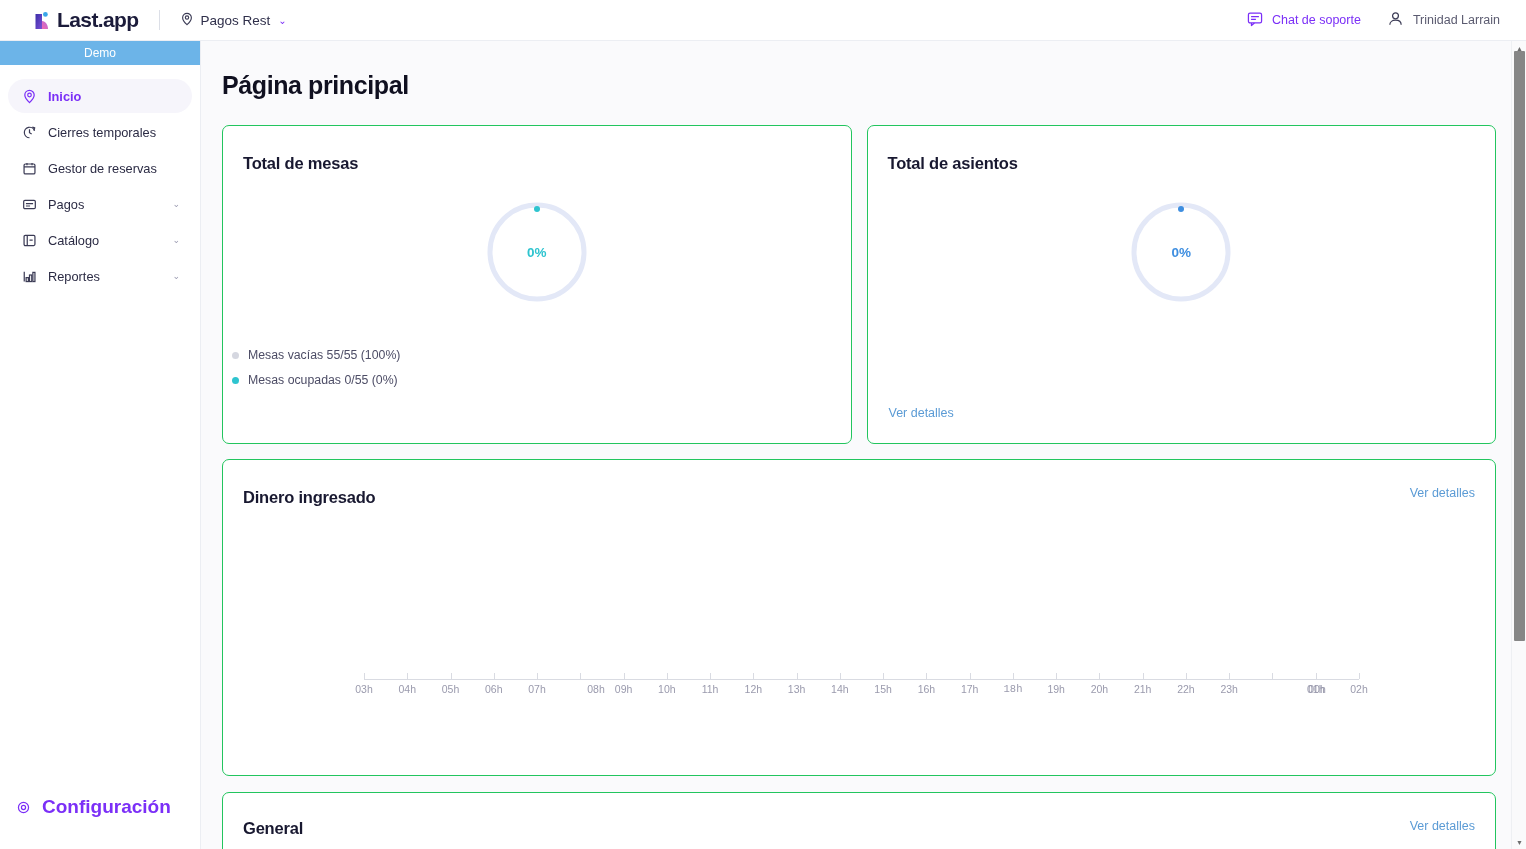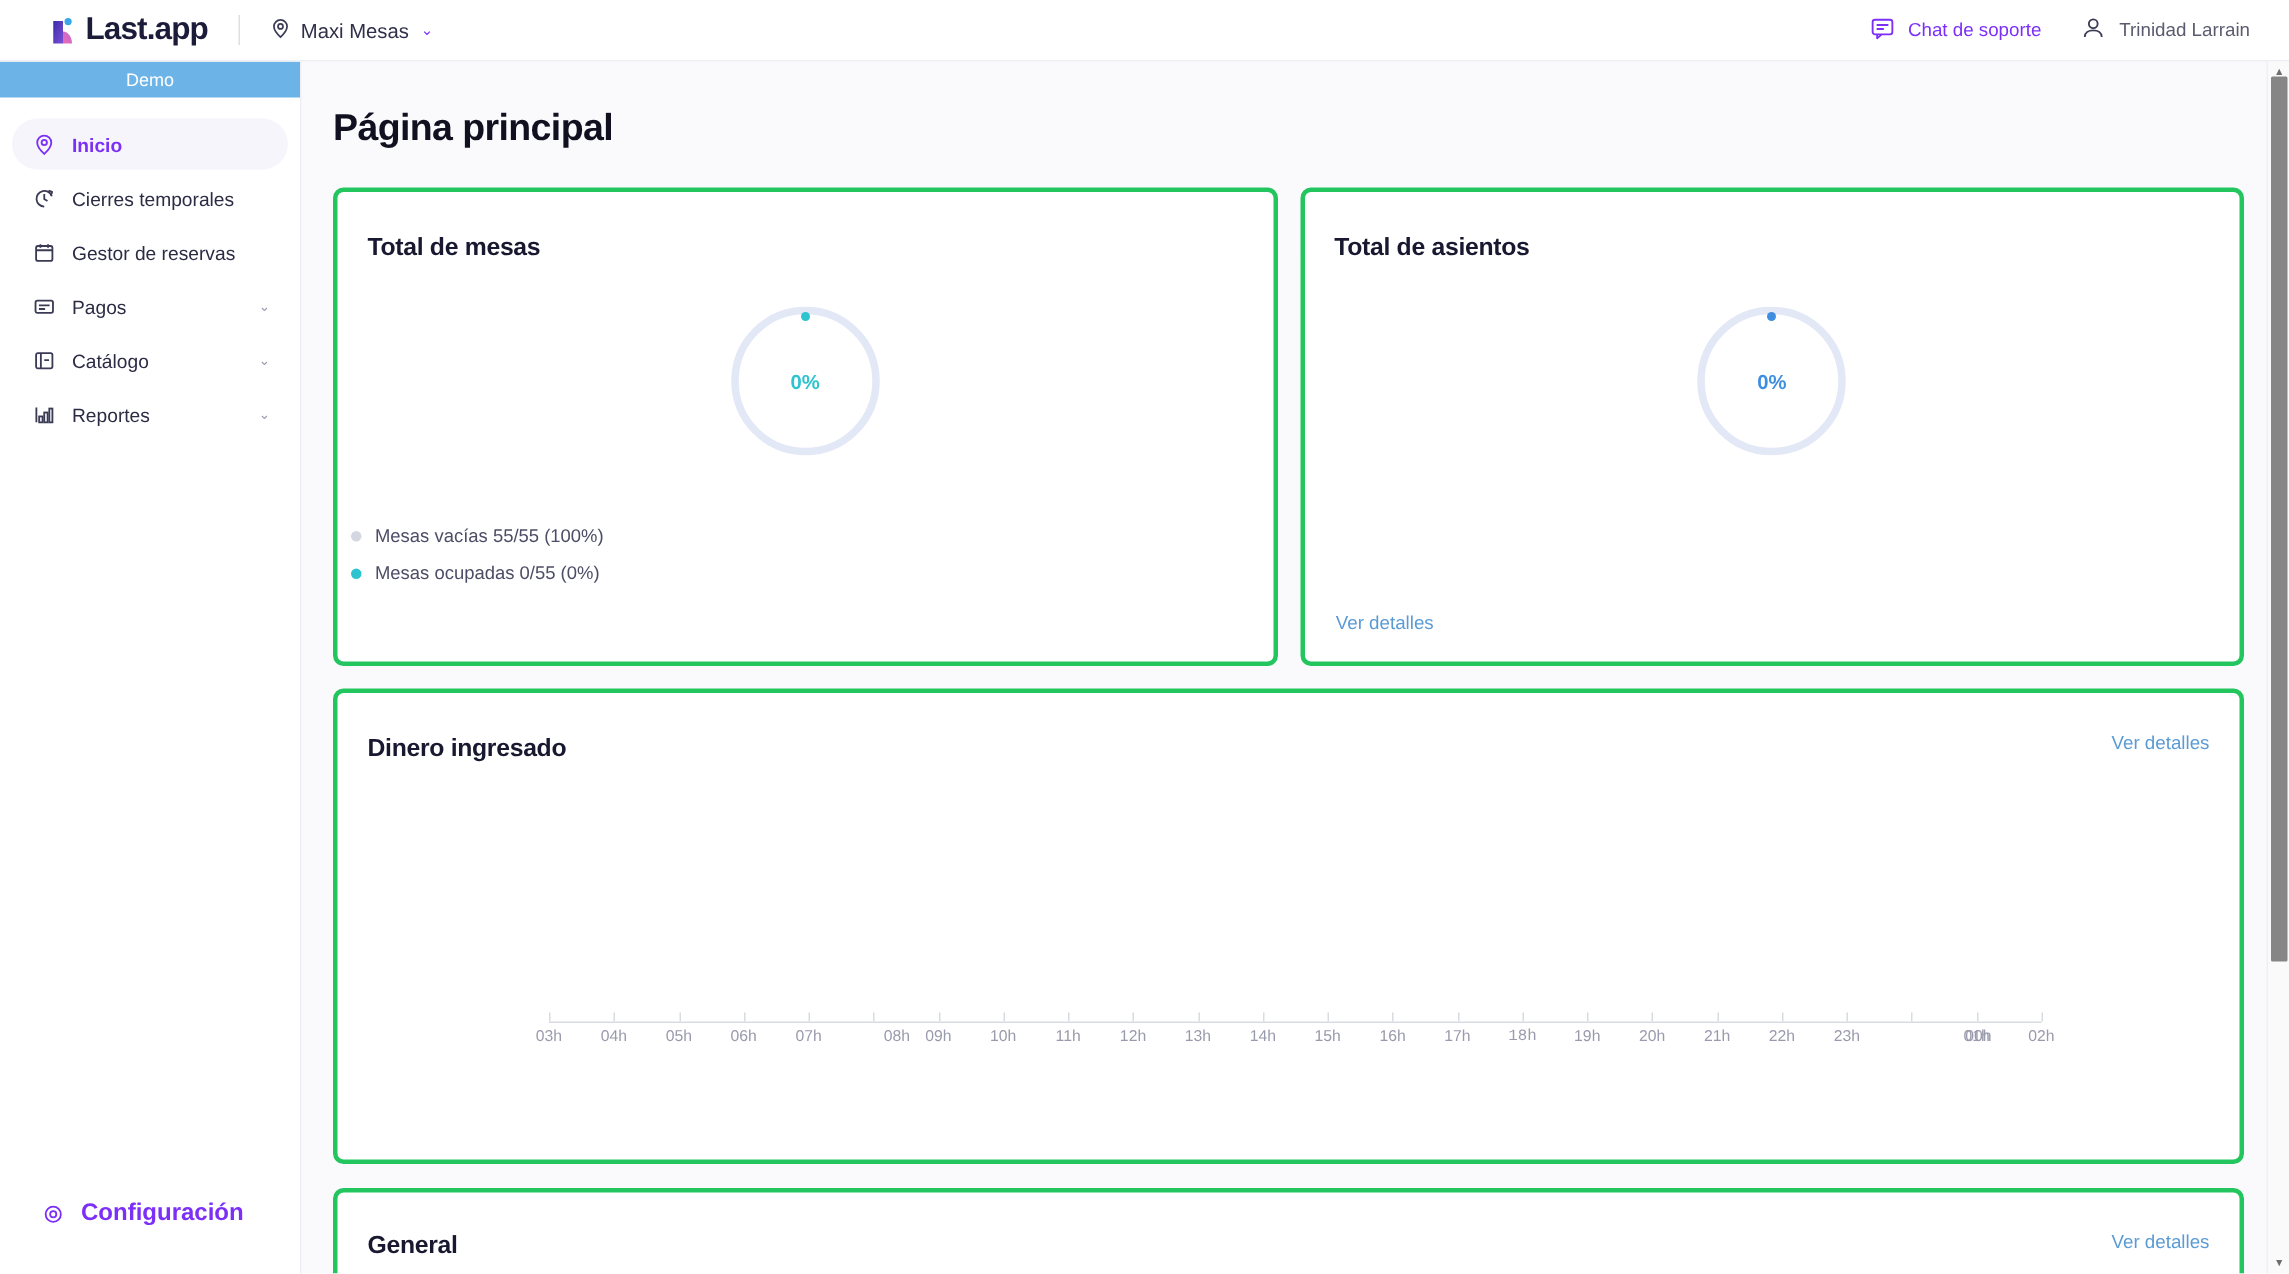--- a/index.html
+++ b/index.html
@@ -80,42 +80,42 @@
     align-items: center; justify-content: center;
     color: #3b3b55; flex: none;
   }
   .nav-label { flex: 1; }
   .nav-chev { color: #9a9ab0; font-size: 9px; margin-right: 12px; }
   .nav-gap { height: 1px; }
 
   .nav-config {
     position: absolute; bottom: 31px; left: 0; width: 100%;
     display: flex; align-items: center; gap: 11px;
-    padding-left: 28px;
-    font-size: 16px; color: #7b2ff7; font-weight: bold;
+    padding-left: 16px;
+    font-size: 19px; color: #7b2ff7; font-weight: bold;
     cursor: pointer;
   }
 
   
   .main {
     position: absolute; top: 41px; left: 201px;
     width: 1310px; height: 808px;
     background: #fafafc;
     overflow: hidden;
   }
   .page-title {
     font-size: 25px; font-weight: bold; color: #101020;
     letter-spacing: -0.4px;
     margin: 30px 0 0 21px;
   }
 
   .row { display: flex; gap: 15px; margin: 25px 15px 0 21px; }
   .card {
     background: #ffffff;
-    border: 3px solid #22c55e;
+    border: 1px solid #22c55e;
     border-radius: 7px;
     position: relative;
   }
   .card-half { flex: 1; height: 319px; }
   .card-title {
     font-size: 16.5px; font-weight: bold; color: #181830;
     letter-spacing: -0.2px;
     position: absolute; top: 28px; left: 20px;
   }
   .card-link {
@@ -226,21 +226,21 @@
 
   <div class="topbar-div"></div>
 
   <div class="venue-sel">
     <span>
       <svg width="14" height="14" viewBox="0 0 16 16" fill="none" stroke="#3b3b55" stroke-width="1.3">
         <path d="M8 14.5s5-4.6 5-8a5 5 0 10-10 0c0 3.4 5 8 5 8z"></path>
         <circle cx="8" cy="6.4" r="1.9"></circle>
       </svg>
     </span>
-    <span>Maxi Mesas</span>
+    <span>Pagos Rest</span>
     <span class="chev">⌄</span>
   </div>
 
   <div class="topbar-right">
     <div class="chat-support">
       <span>
         <svg width="16" height="16" viewBox="0 0 18 18" fill="none" stroke="#7b2ff7" stroke-width="1.4">
           <rect x="1.6" y="2.4" width="14.8" height="11" rx="1.8"></rect>
           <path d="M4.6 6.4h8.8M4.6 9.4h5.4"></path>
           <path d="M5 13.4 L5 16.4 L8.4 13.4" stroke-linejoin="round"></path>

